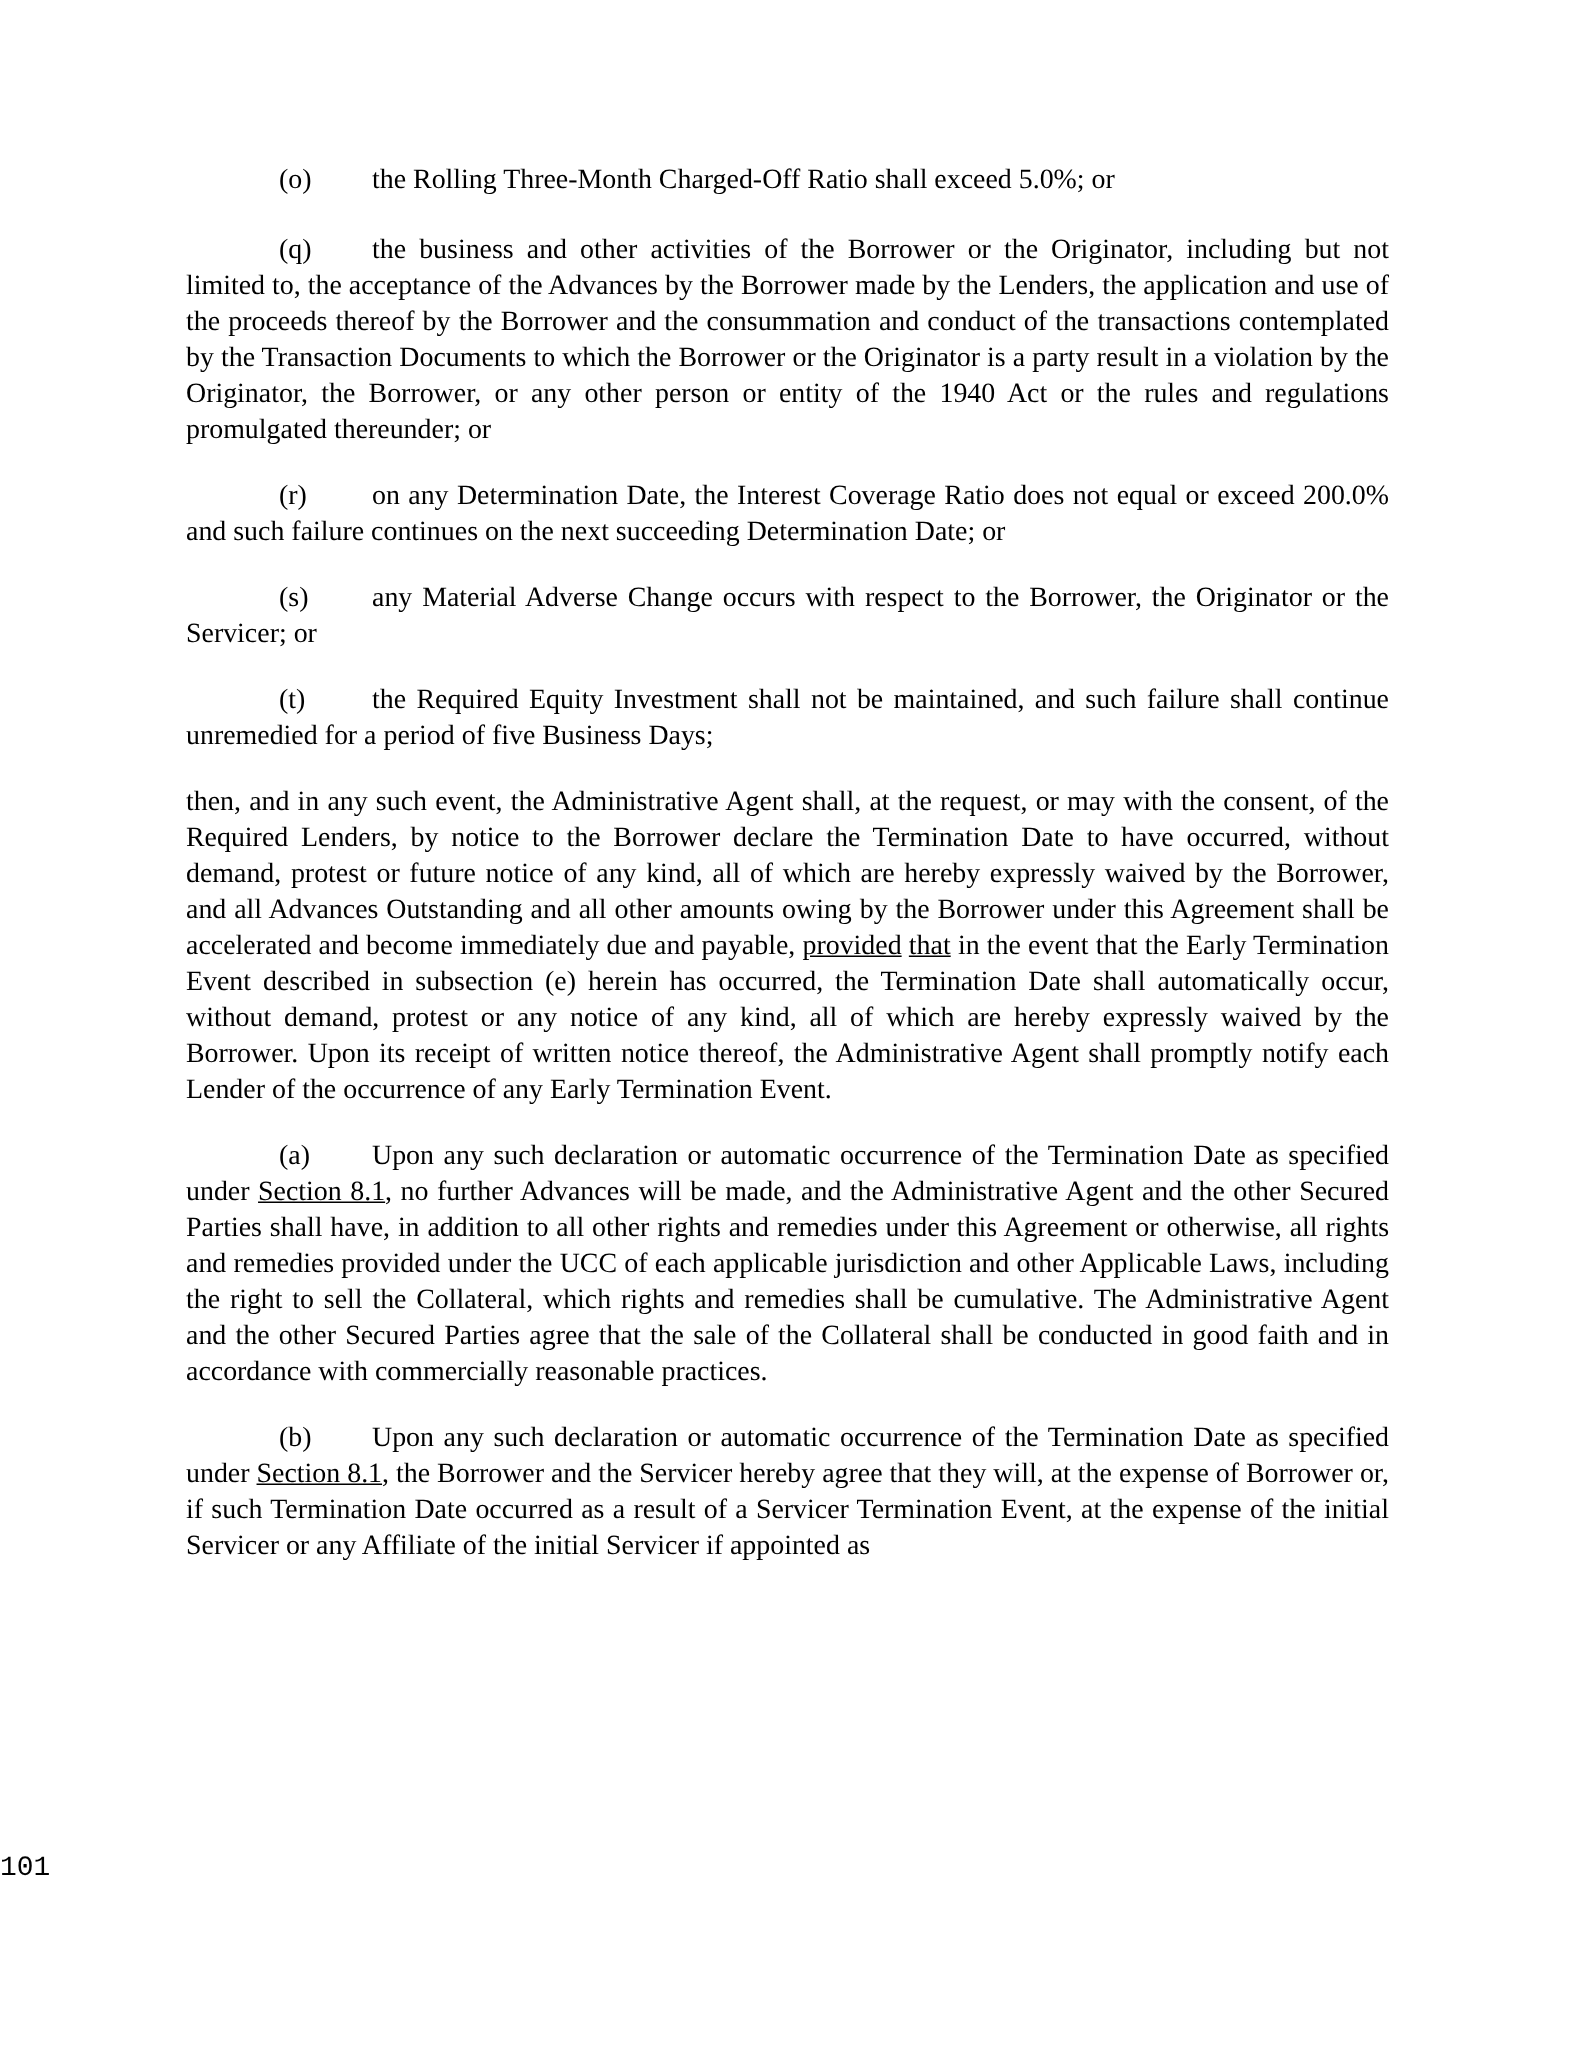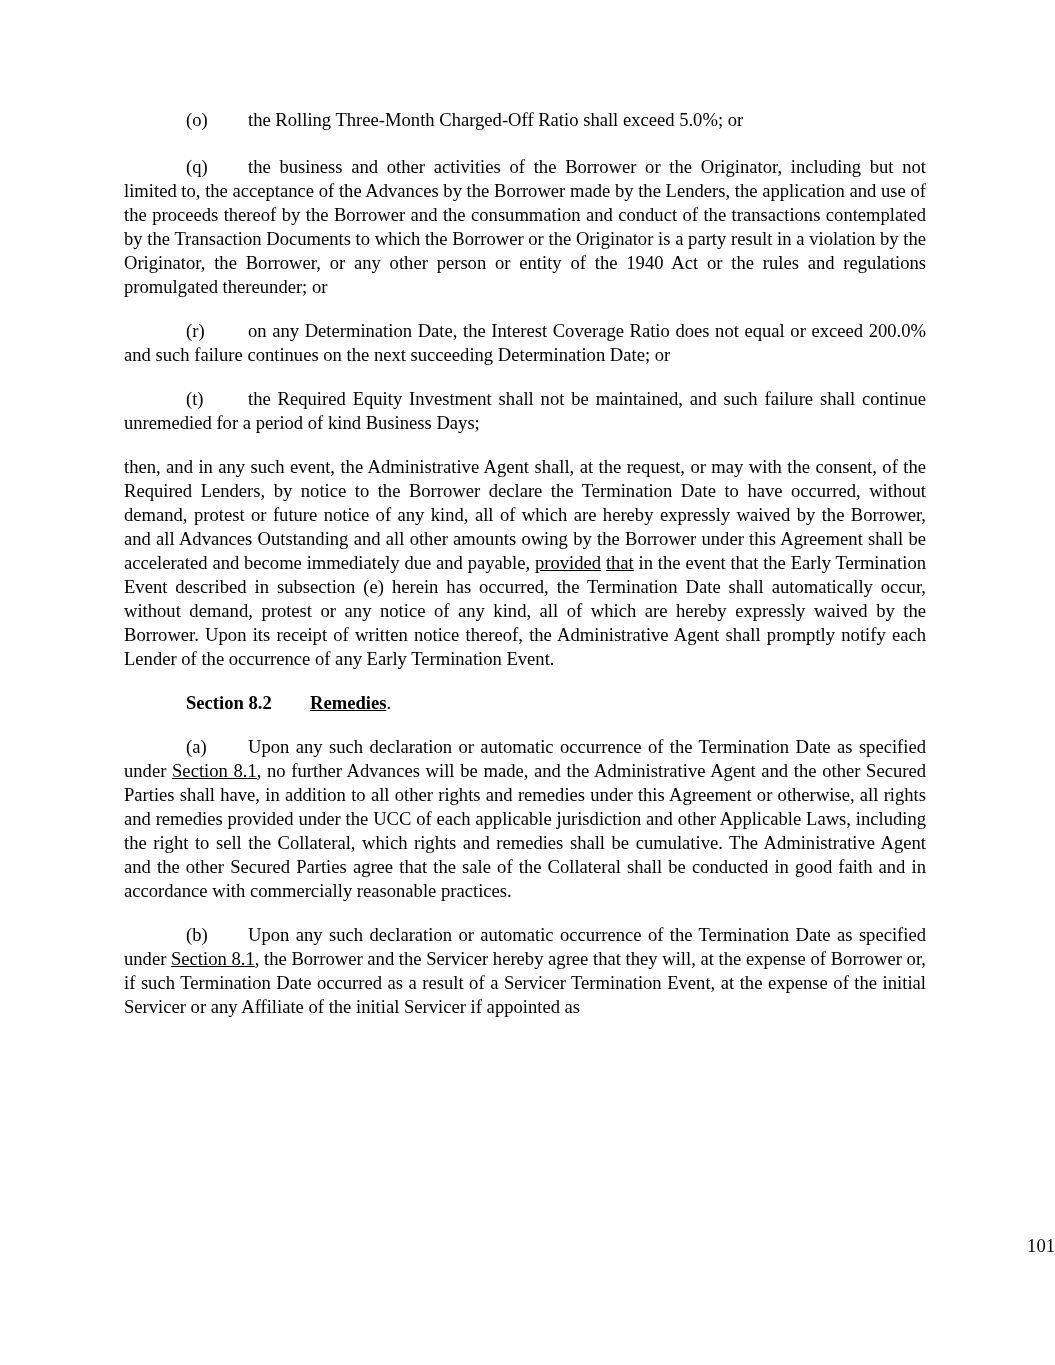--- a/index.html
+++ b/index.html
@@ -46,45 +46,45 @@
     .heading .sec-title {
       text-decoration: underline;
     }
     .heading .sec-dot { font-weight: normal; }
     .u { text-decoration: underline; margin-top: 27px; }
     .page-number {
       position: absolute;
       left: 0;
       width: 1055px;
       top: 1234px;
-      text-align: right;
-      font-family: Liberation Serif, serif;
+      text-align: left;
+      font-family: Liberation Mono, monospace;
       font-size: 18.6px;
       line-height: 24px;
     }
     .p-o { margin-bottom: 23px; }
   </style>
 </head>
 <body>
 
 <div class="page">
 
   <p class="para p-o"><span class="indent"></span><span class="label">(o)</span><span>the Rolling Three-Month Charged-Off Ratio shall exceed 5.0%; or</span></p>
 
 
   <p class="para"><span class="indent"></span><span class="label">(q)</span><span>the business and other activities of the Borrower or the Originator, including but not limited to, the acceptance of the Advances by the Borrower made by the Lenders, the application and use of the proceeds thereof by the Borrower and the consummation and conduct of the transactions contemplated by the Transaction Documents to which the Borrower or the Originator is a party result in a violation by the Originator, the Borrower, or any other person or entity of the 1940 Act or the rules and regulations promulgated thereunder; or</span></p>
 
   <p class="para"><span class="indent"></span><span class="label">(r)</span><span>on any Determination Date, the Interest Coverage Ratio does not equal or exceed 200.0% and such failure continues on the next succeeding Determination Date; or</span></p>
 
+  <p class="para"><span class="indent"></span><span class="label">(s)</span><span>any Material Adverse Change occurs with respect to the Borrower, the Originator or the Servicer; or</span></p>
 
-  <p class="para"><span class="indent"></span><span class="label">(t)</span><span>the Required Equity Investment shall not be maintained, and such failure shall continue unremedied for a period of kind Business Days;</span></p>
+  <p class="para"><span class="indent"></span><span class="label">(t)</span><span>the Required Equity Investment shall not be maintained, and such failure shall continue unremedied for a period of five Business Days;</span></p>
 
   <p class="para"><span>then, and in any such event, the Administrative Agent shall, at the request, or may with the consent, of the Required Lenders, by notice to the Borrower declare the Termination Date to have occurred, without demand, protest or future notice of any kind, all of which are hereby expressly waived by the Borrower, and all Advances Outstanding and all other amounts owing by the Borrower under this Agreement shall be accelerated and become immediately due and payable, </span><span class="u">provided</span> <span class="u">that</span><span> in the event that the Early Termination Event described in subsection (e) herein has occurred, the Termination Date shall automatically occur, without demand, protest or any notice of any kind, all of which are hereby expressly waived by the Borrower.  Upon its receipt of written notice thereof, the Administrative Agent shall promptly notify each Lender of the occurrence of any Early Termination Event.</span></p>
 
-  <p class="heading"><span class="indent"></span><span class="sec-num">Section 8.2</span><span class="sec-title">Remedies</span><span class="sec-dot">.</span></p>
 
   <p class="para"><span class="indent"></span><span class="label">(a)</span><span>Upon any such declaration or automatic occurrence of the Termination Date as specified under </span><span class="u">Section 8.1</span><span>, no further Advances will be made, and the Administrative Agent and the other Secured Parties shall have, in addition to all other rights and remedies under this Agreement or otherwise, all rights and remedies provided under the UCC of each applicable jurisdiction and other Applicable Laws, including the right to sell the Collateral, which rights and remedies shall be cumulative.  The Administrative Agent and the other Secured Parties agree that the sale of the Collateral shall be conducted in good faith and in accordance with commercially reasonable practices.</span></p>
 
   <p class="para"><span class="indent"></span><span class="label">(b)</span><span>Upon any such declaration or automatic occurrence of the Termination Date as specified under </span><span class="u">Section 8.1</span><span>, the Borrower and the Servicer hereby agree that they will, at the expense of Borrower or, if such Termination Date occurred as a result of a Servicer Termination Event, at the expense of the initial Servicer or any Affiliate of the initial Servicer if appointed as</span></p>
 
 </div>
 
 <div class="page-number">101</div>
 
 </body></html>

